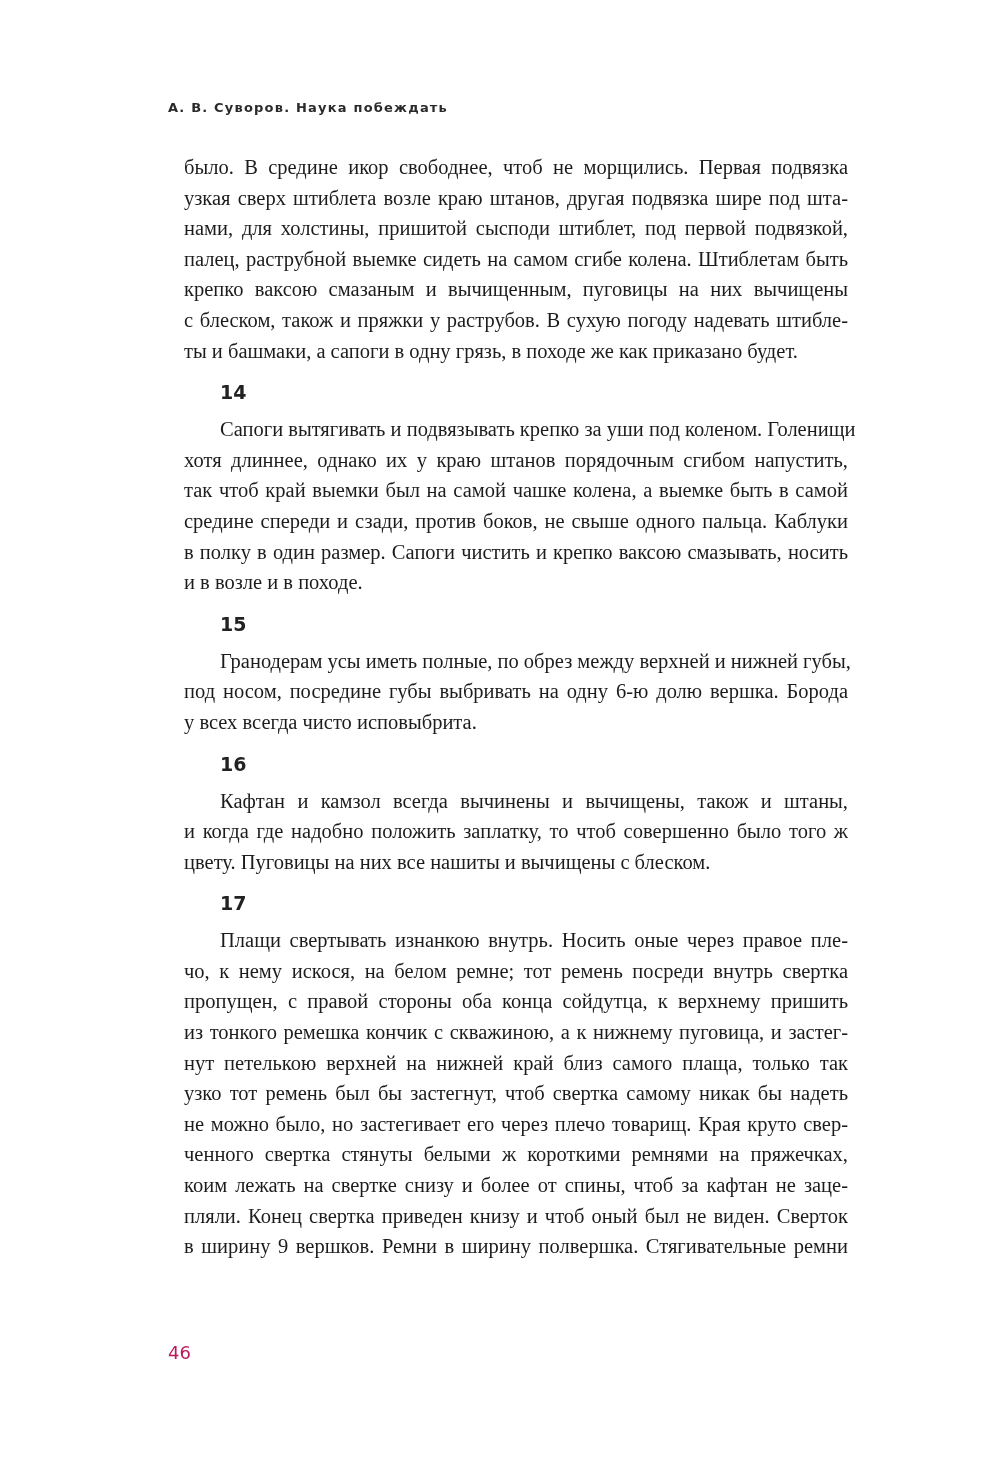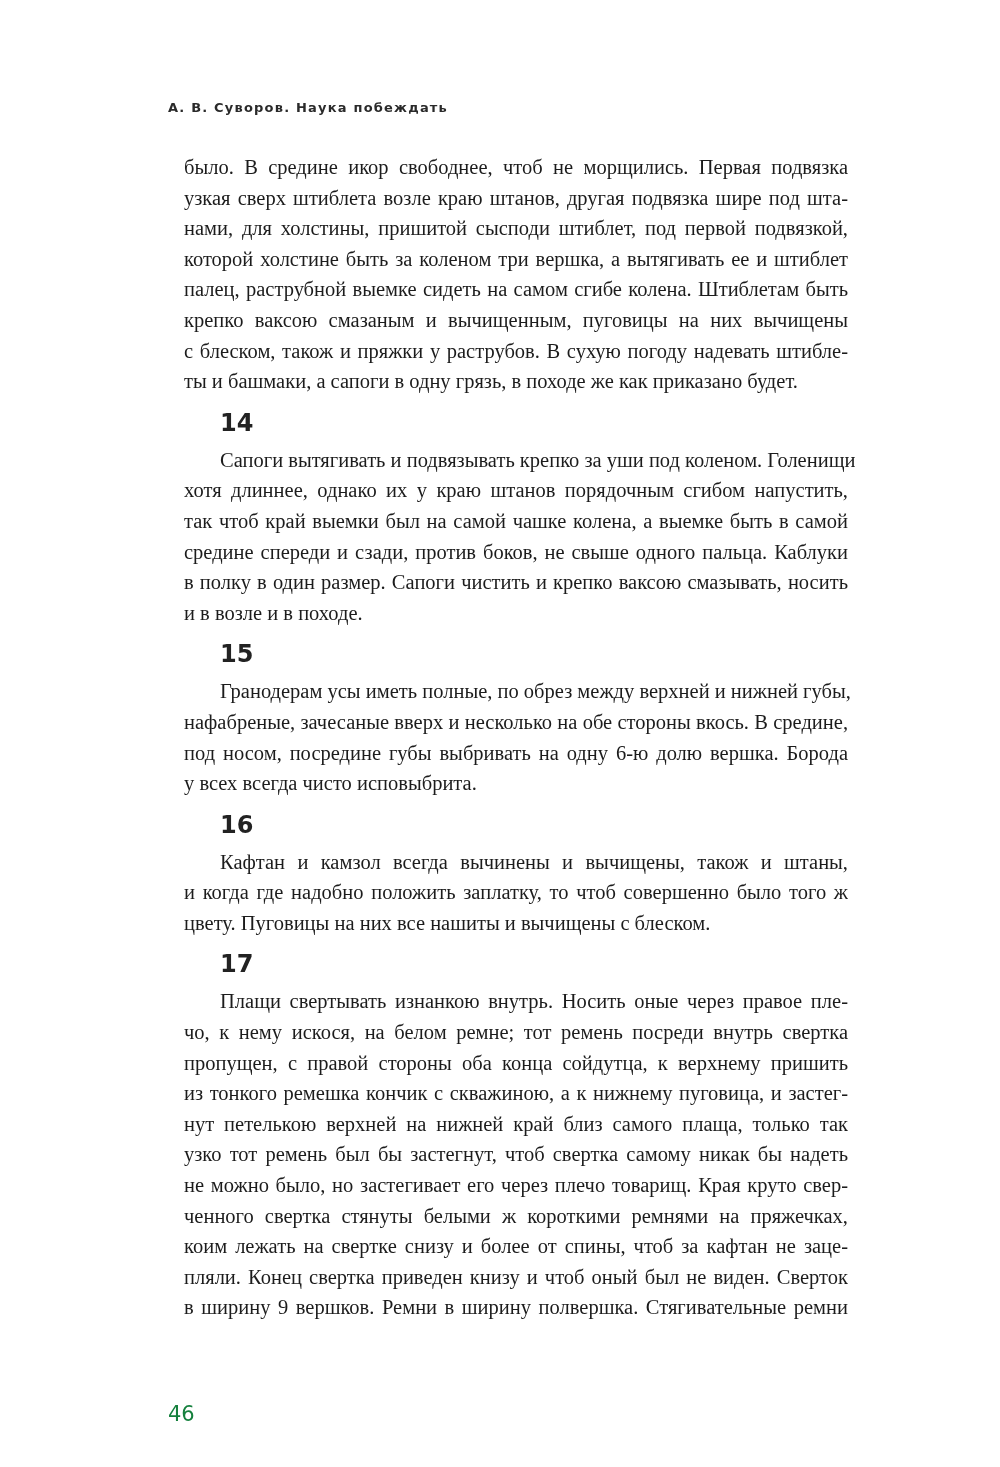--- a/index.html
+++ b/index.html
@@ -15,40 +15,39 @@
       font-size: 20.5px; line-height: 30.6px; color: #1c1c1c;
     }
     .line {
       display: block; text-align: justify; text-align-last: justify;
       white-space: nowrap; height: 30.6px; overflow: visible;
     }
     .line.last { text-align-last: left; }
     .line.indent { padding-left: 36px; }
     .section-num {
       font-family: "DejaVu Sans", sans-serif; font-weight: bold;
-      font-size: 24px; color: #222; padding-left: 36px;
+      font-size: 19px; color: #222; padding-left: 36px;
       margin-top: 14px; margin-bottom: 10px; height: 24px; line-height: 24px;
     }
     .para { margin: 0; }
     .page-number {
-      position: absolute; left: 168px; top: 1402px;
-      font-family: "DejaVu Sans", sans-serif; font-size: 21px; color: #15803d;
+      position: absolute; left: 168px; top: 1342px;
+      font-family: "DejaVu Sans", sans-serif; font-size: 18px; color: #be185d;
     }
   </style>
 </head>
 <body>
 
 <div class="running-head">А. В. Суворов. Наука побеждать</div>
 
 <div class="body-text">
   <div class="para" id="para-intro">
       <span class="line">было. В средине икор свободнее, чтоб не морщились. Первая подвязка</span>
       <span class="line">узкая сверх штиблета возле краю штанов, другая подвязка шире под шта-</span>
       <span class="line">нами, для холстины, пришитой сысподи штиблет, под первой подвязкой,</span>
-      <span class="line">которой холстине быть за коленом три вершка, а вытягивать ее и штиблет</span>
       <span class="line">палец, раструбной выемке сидеть на самом сгибе колена. Штиблетам быть</span>
       <span class="line">крепко ваксою смазаным и вычищенным, пуговицы на них вычищены</span>
       <span class="line">с блеском, також и пряжки у раструбов. В сухую погоду надевать штибле-</span>
       <span class="line last">ты и башмаки, а сапоги в одну грязь, в походе же как приказано будет.</span>
     </div>
 
   <div>
     <div class="section-num">14</div>
     <div class="para">
         <span class="line indent">Сапоги вытягивать и подвязывать крепко за уши под коленом. Голенищи</span>
@@ -57,21 +56,20 @@
         <span class="line">средине спереди и сзади, против боков, не свыше одного пальца. Каблуки</span>
         <span class="line">в полку в один размер. Сапоги чистить и крепко ваксою смазывать, носить</span>
         <span class="line last">и в возле и в походе.</span>
       </div>
   </div>
 
   <div>
     <div class="section-num">15</div>
     <div class="para">
         <span class="line indent">Гранодерам усы иметь полные, по обрез между верхней и нижней губы,</span>
-        <span class="line">нафабреные, зачесаные вверх и несколько на обе стороны вкось. В средине,</span>
         <span class="line">под носом, посредине губы выбривать на одну 6-ю долю вершка. Борода</span>
         <span class="line last">у всех всегда чисто исповыбрита.</span>
       </div>
   </div>
 
   <div>
     <div class="section-num">16</div>
     <div class="para">
         <span class="line indent">Кафтан и камзол всегда вычинены и вычищены, також и штаны,</span>
         <span class="line">и когда где надобно положить заплатку, то чтоб совершенно было того ж</span>

